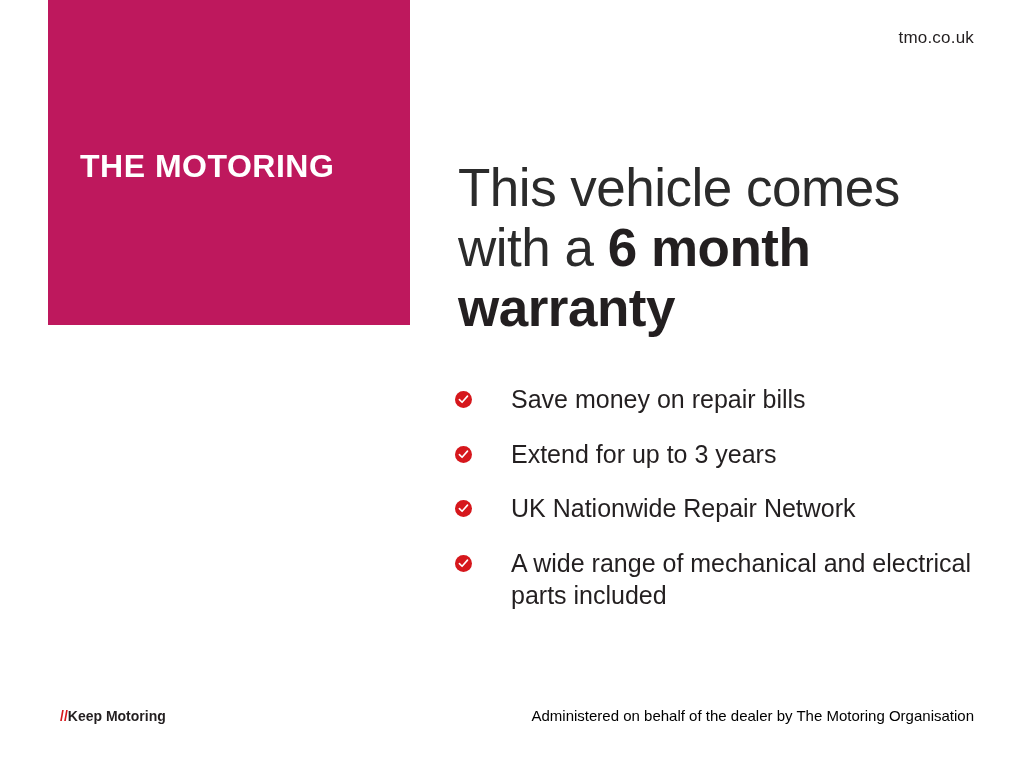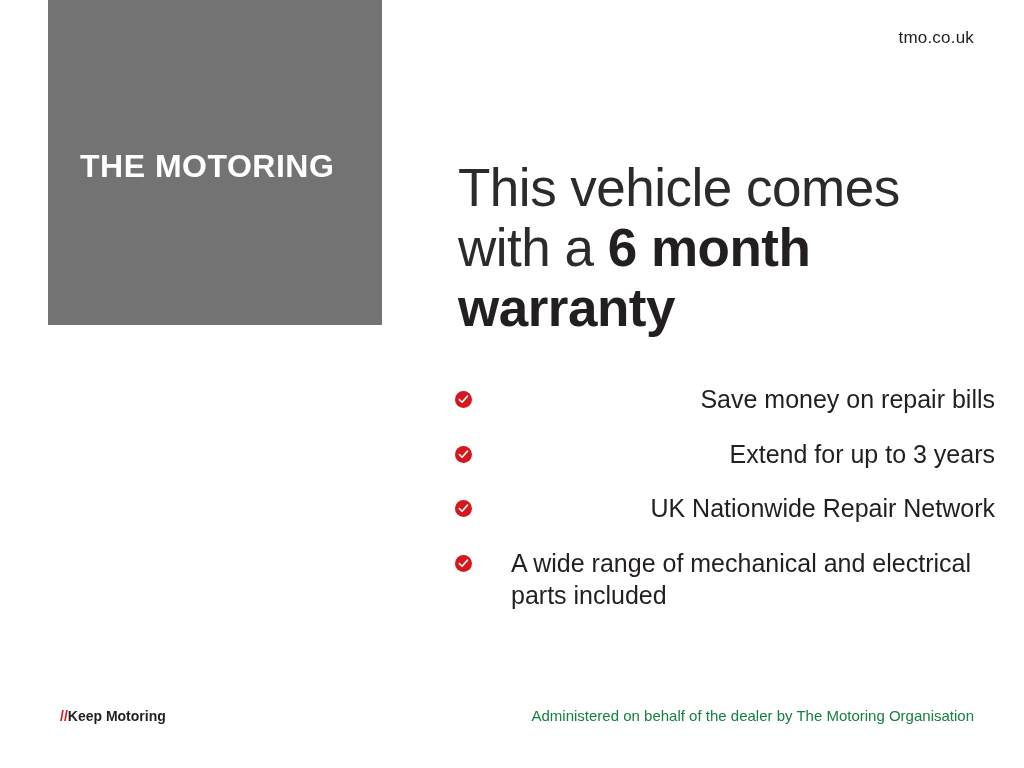--- a/index.html
+++ b/index.html
@@ -21,23 +21,23 @@
     width: 1024px;
     height: 768px;
     background: #ffffff;
   }
 
   
   .brand-block {
     position: absolute;
     left: 48px;
     top: 0;
-    width: 334px;
+    width: 362px;
     height: 325px;
-    background: #737373;
+    background: #be185d;
     display: flex;
     align-items: center;
     justify-content: flex-start;
   }
   .brand-text {
     color: #ffffff;
     font-weight: bold;
     font-size: 32px;
     line-height: 1.18;
     letter-spacing: 0.5px;
@@ -85,21 +85,20 @@
     top: 383px;
     width: 540px;
     list-style: none;
     margin: 0;
     padding: 0;
   }
   .benefit-item {
     display: flex;
     align-items: flex-start;
     margin-bottom: 22px;
-    justify-content: space-between;
   }
   .tick {
     flex: 0 0 auto;
     width: 17px;
     height: 17px;
     border-radius: 50%;
     background: #d6171c;
     margin-top: 8px;
     margin-right: 39px;
     position: relative;
@@ -126,21 +125,21 @@
   }
   .footer-left .slashes {
     color: #d6171c;
     font-weight: bold;
   }
   .footer-right {
     position: absolute;
     right: 50px;
     bottom: 44px;
     font-size: 15px;
-    color: #15803d;
+    color: #000000;
   }
 </style>
 </head>
 <body>
 
 <div class="page">
 
   <div class="brand-block">
     <div class="brand-text">
       <span class="brand-line">THE MOTORING</span>

